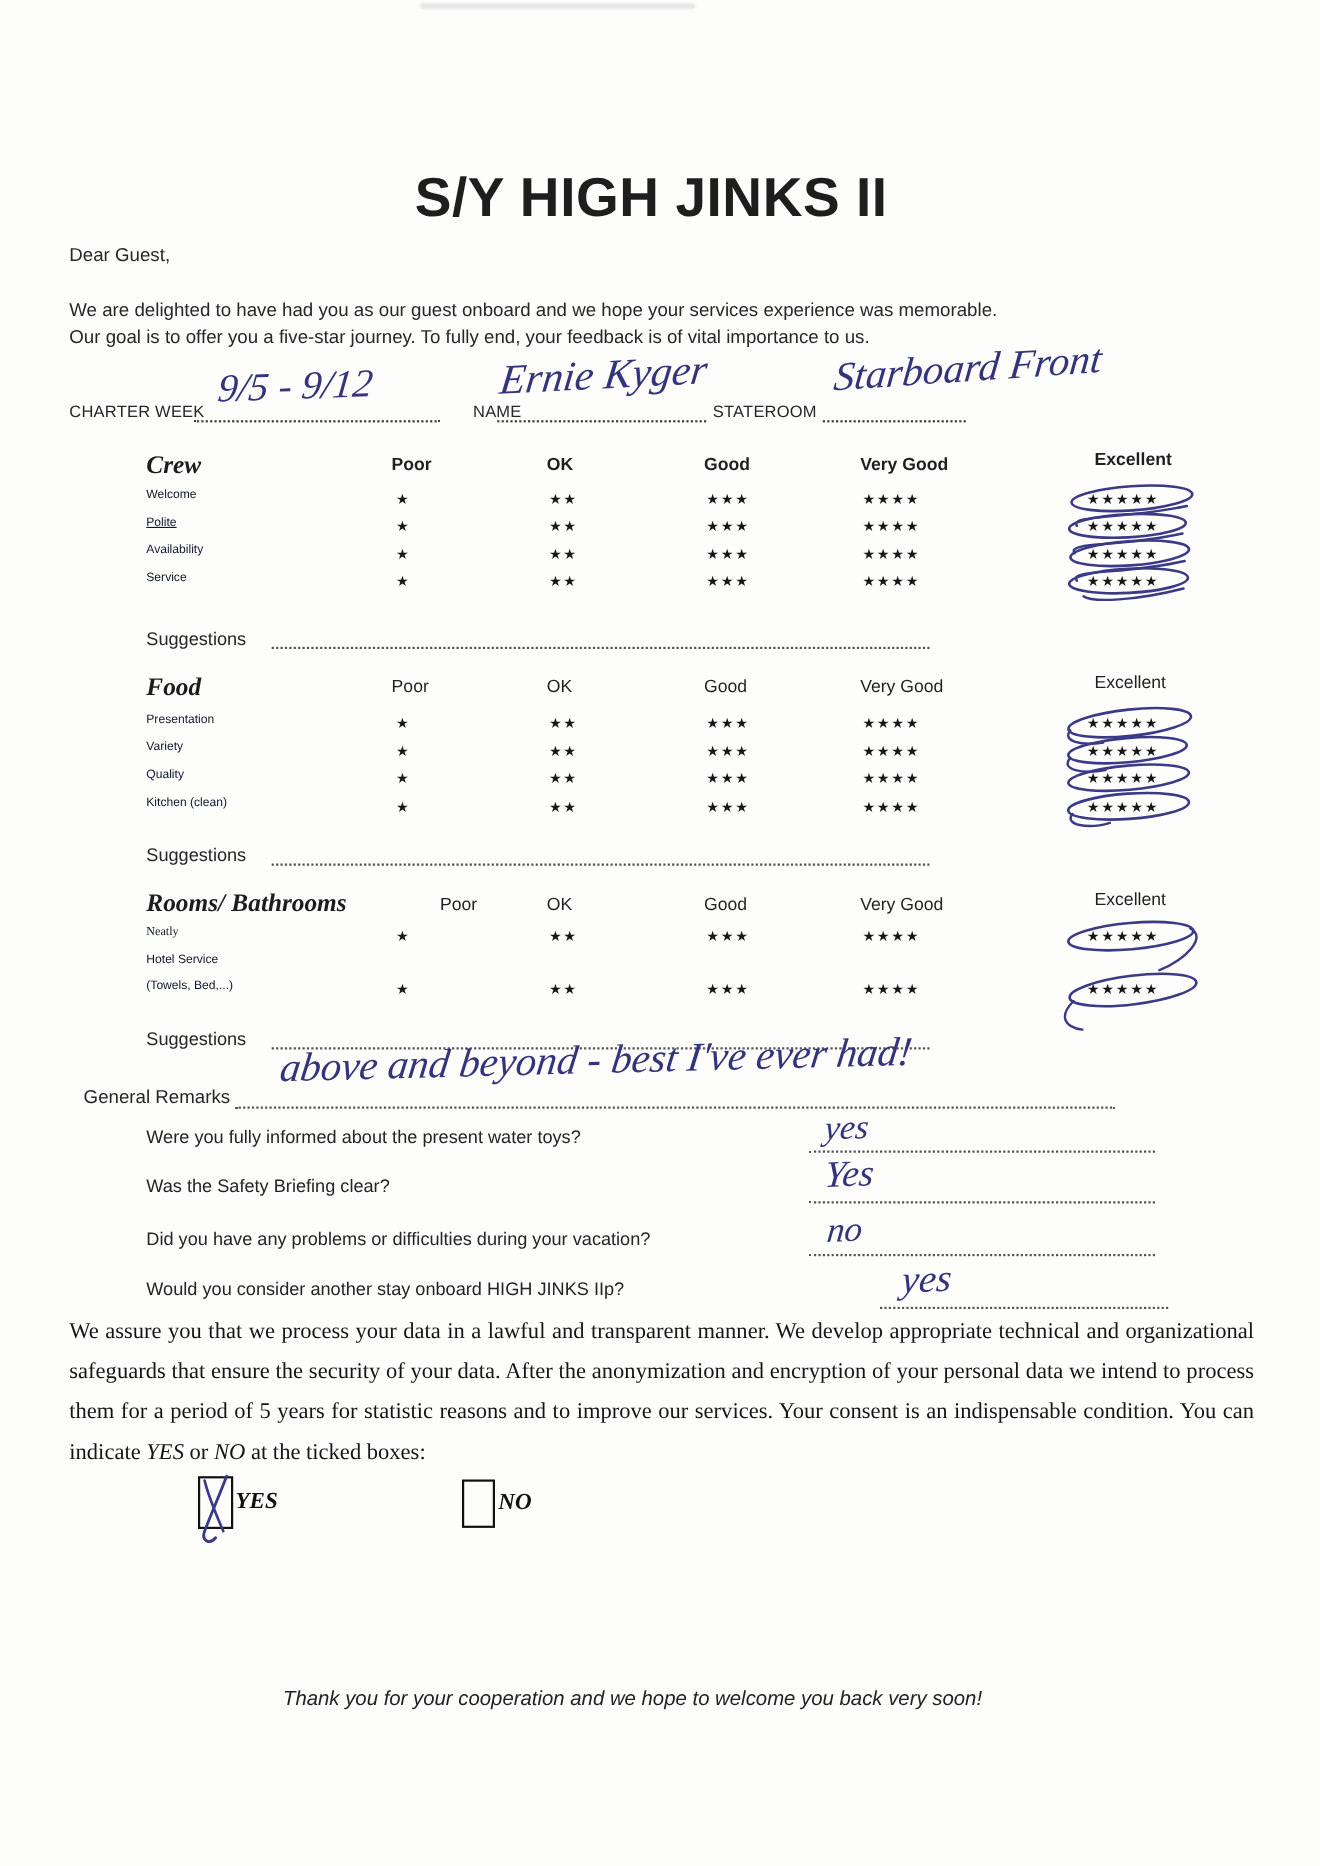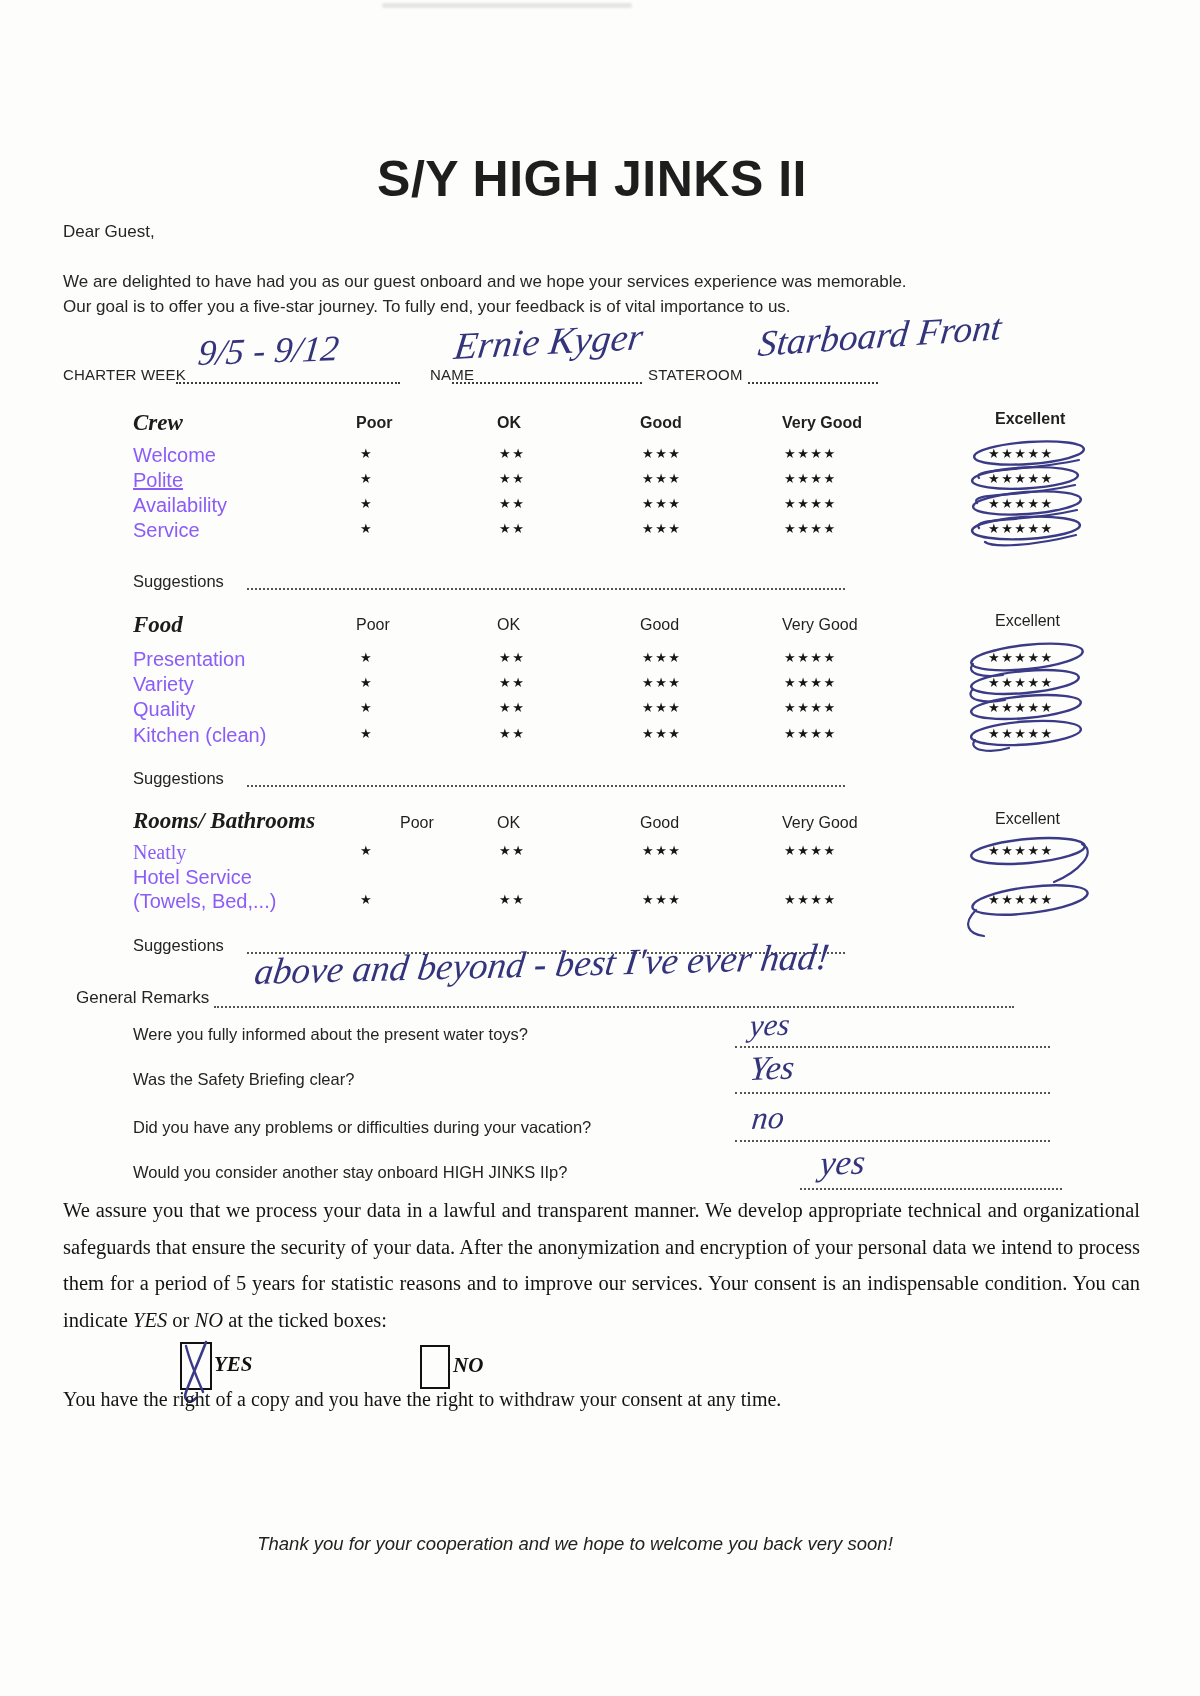--- a/index.html
+++ b/index.html
@@ -24,21 +24,21 @@
     font-family:"Liberation Serif",serif;font-style:italic;color:#34347c;
     transform:skewX(-8deg) rotate(-2deg);transform-origin:left bottom;
     white-space:nowrap;
   }
   .sec-title{
     font-family:"Liberation Serif",serif;font-style:italic;font-weight:bold;
     font-size:23px;color:#1c1c1c;white-space:nowrap;
   }
   .col-head{font-size:16px;color:#1f1f1f;white-space:nowrap;}
   .col-head.bold{font-weight:bold;}
-  .row-label{font-size:20px;color:#8b5cf6;white-space:nowrap;}
+  .row-label{font-size:11px;color:#0f172a;white-space:nowrap;}
   .stars{font-size:13px;letter-spacing:1.5px;color:#161616;white-space:nowrap;}
   .sugg-label{font-size:16.5px;color:#242424;}
   .gr-label{font-size:17px;color:#242424;}
   .question{font-size:16.5px;color:#242424;white-space:nowrap;}
   .legal{
     font-family:"Liberation Serif",serif;font-size:20.5px;color:#141414;
     text-align:justify;line-height:36.5px;
   }
   .legal i{font-style:italic;}
   .cb-box{border:2.5px solid #111;background:transparent;}
@@ -244,17 +244,16 @@
       <path class="pen" d="M 34 4 C 28 20, 20 38, 14 54 C 11 62, 18 67, 24 60" stroke-width="2.6"></path>
       <path class="pen" d="M 14 8 C 18 24, 25 40, 31 54" stroke-width="2.4"></path>
     </svg>
     <div class="abs cb-label" style="left:34px;top:10px;">YES</div>
   </div>
   <div class="abs" style="left:420px;top:1345px;width:80px;height:50px;">
     <div class="abs cb-box" style="left:0;top:0;width:26px;height:40px;"></div>
     <div class="abs cb-label" style="left:33px;top:8px;">NO</div>
   </div>
 
-  <div class="abs rights" style="left:63px;top:1388px;">You have the right of a copy and you have the right to withdraw your consent at any time.</div>
 
   <div class="abs thanks" style="top:1533px;left:-25px;">Thank you for your cooperation and we hope to welcome you back very soon!</div>
 
 </div>
 
 </body></html>

